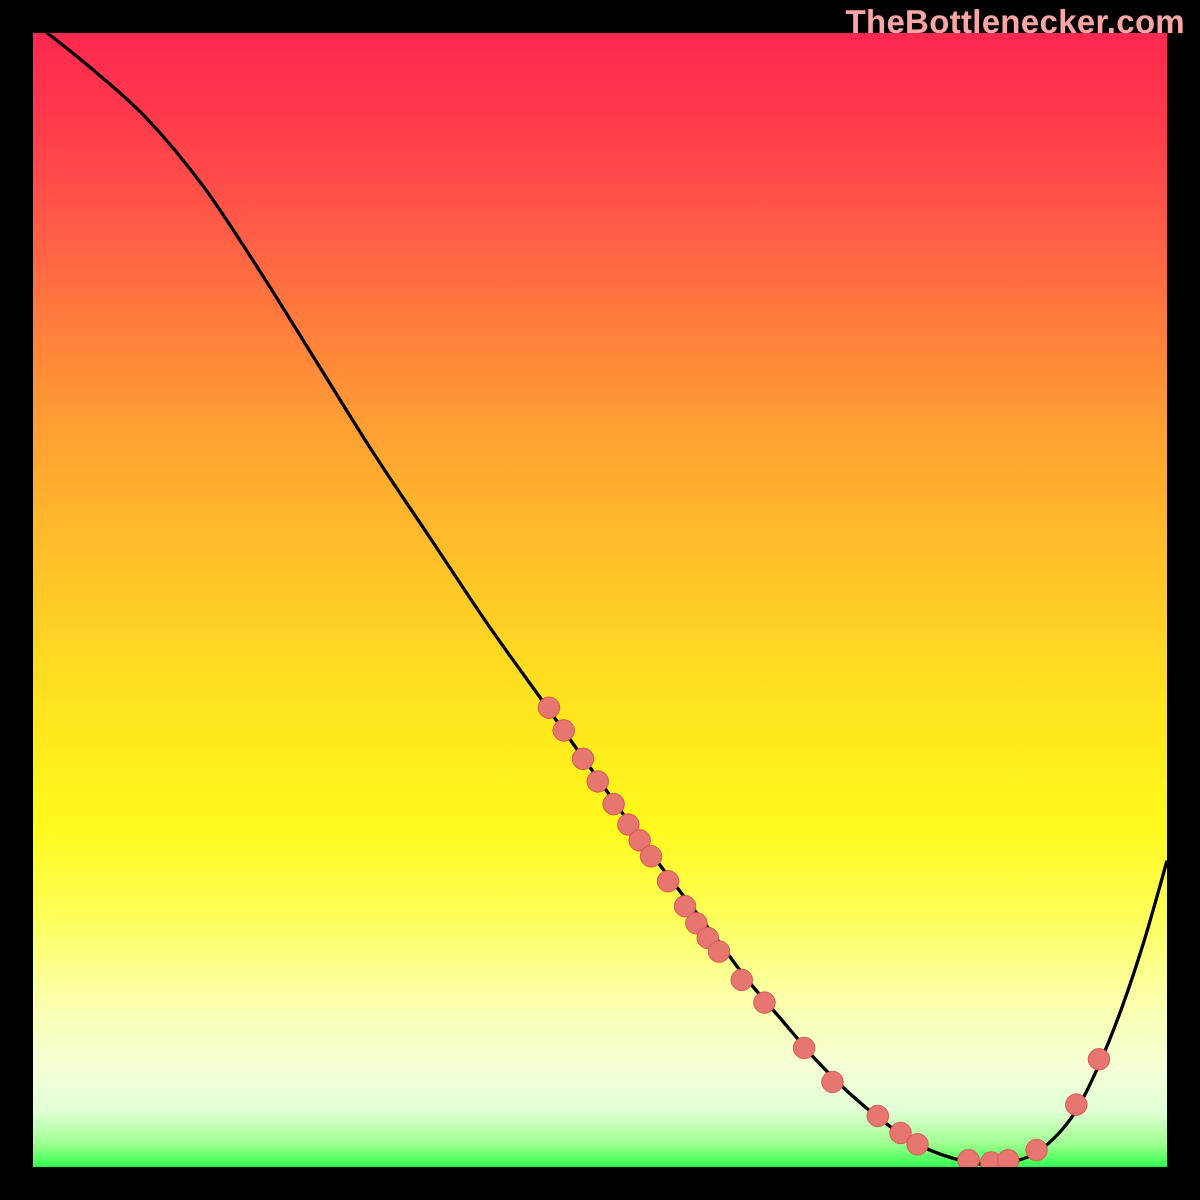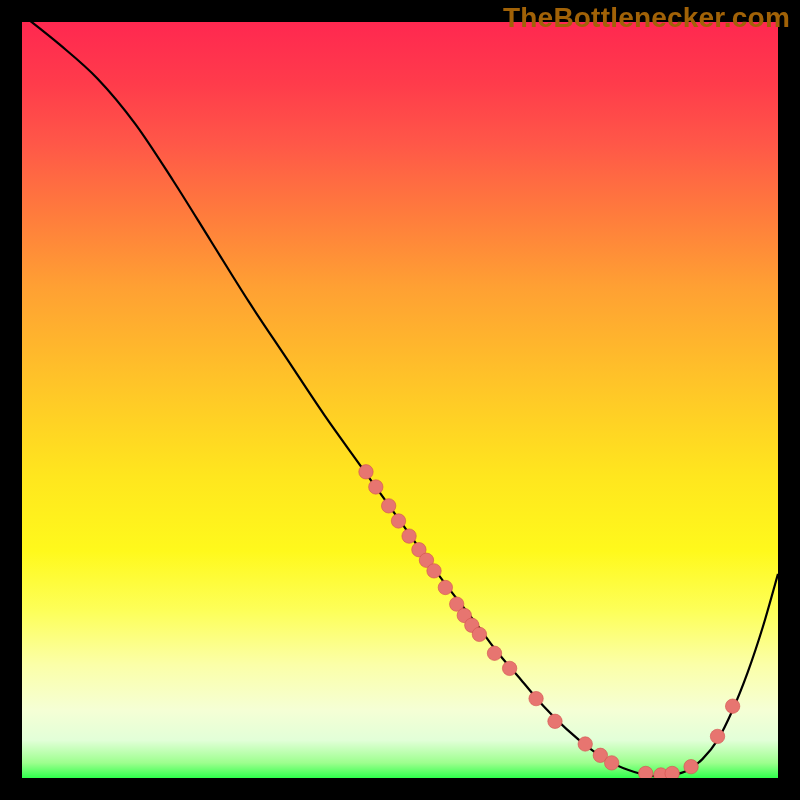--- a/index.html
+++ b/index.html
@@ -8,22 +8,22 @@
     width: 800px;
     height: 800px;
     background: #000;
     font-family: Arial, Helvetica, sans-serif;
     overflow: hidden;
   }
   .watermark {
     position: absolute;
     top: 2px;
     right: 10px;
-    color: #a16207;
-    font-size: 28px;
+    color: #fca5a5;
+    font-size: 22px;
     font-weight: bold;
     z-index: 50;
     letter-spacing: 0.2px;
   }
   .plot-area {
     position: absolute;
     left: 22px;
     top: 22px;
     width: 756px;
     height: 756px;

